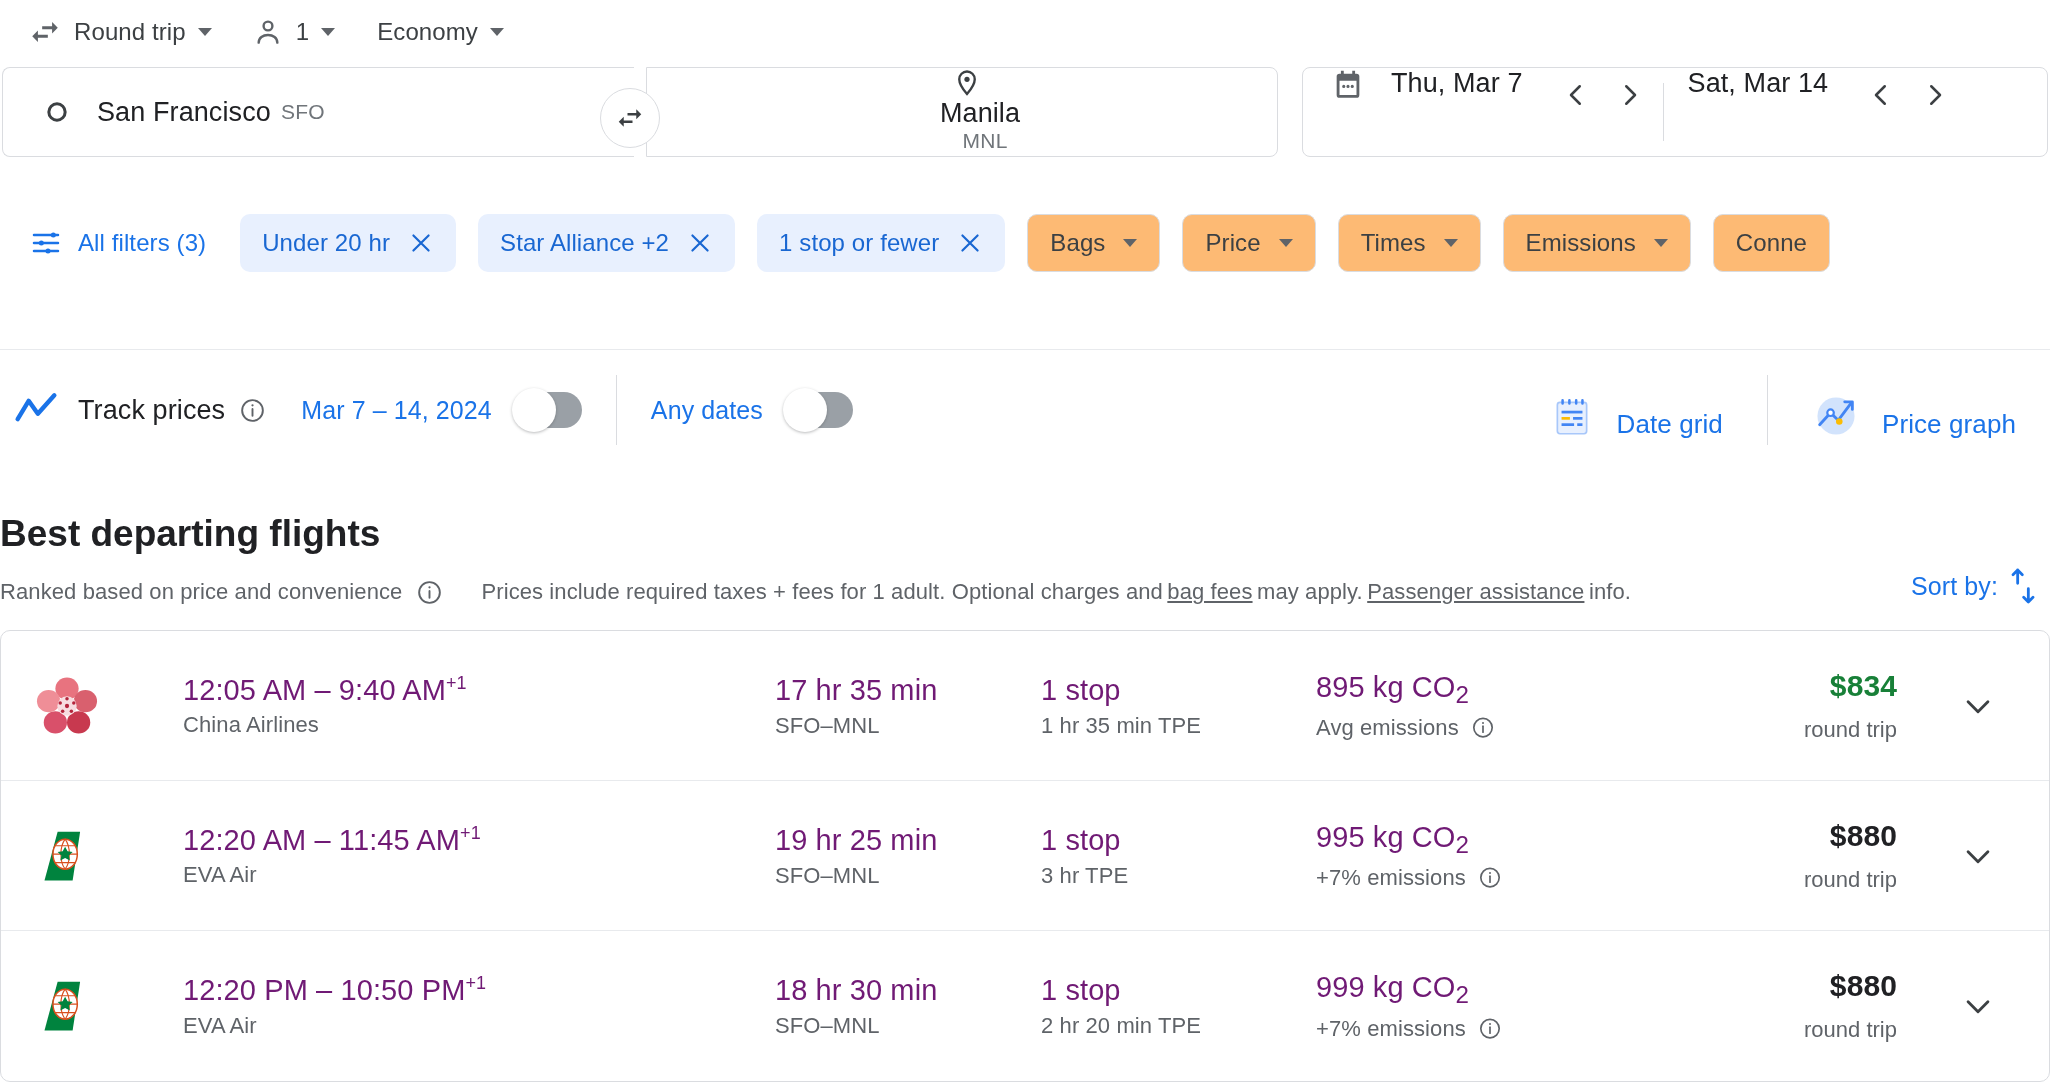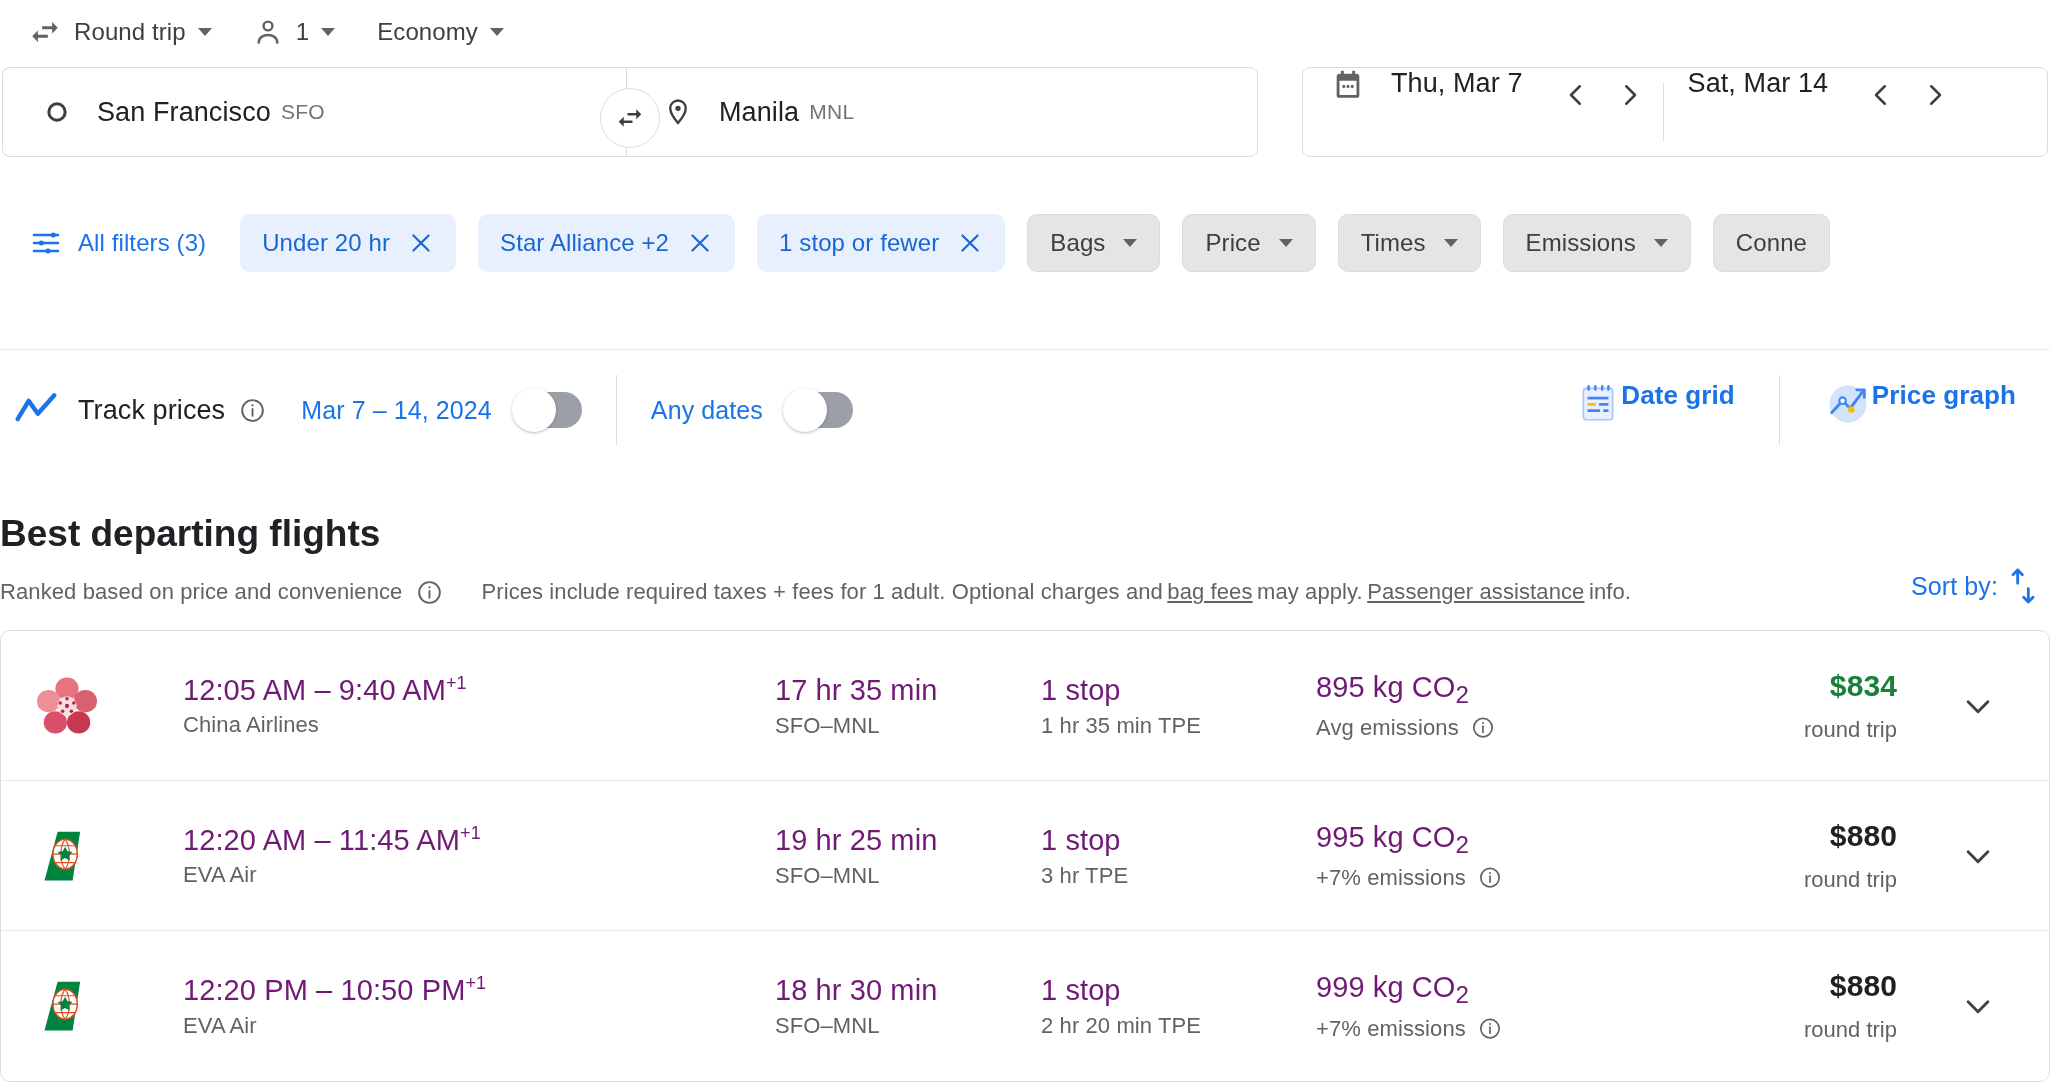--- a/index.html
+++ b/index.html
@@ -27,21 +27,21 @@
   .caret { width:0;height:0;border-left:7px solid transparent;border-right:7px solid transparent;border-top:8px solid #5f6368; }
   .icn { display:inline-flex; align-items:center; justify-content:center; }
 
   
   .search-row { position:absolute; left:0; top:67px; height:90px; width:2050px; }
   .field {
     position:absolute; top:0; height:90px; border:1px solid #dadce0;
     background:#fff; display:flex; align-items:center;
   }
   .field.origin { left:2px; width:632px; border-radius:8px 0 0 8px; border-right:none; padding-left:40px; }
-  .field.dest   { left:626px; width:632px; border-radius:0 8px 8px 0; padding-left:36px; }
+  .field.dest   { left:646px; width:632px; border-radius:0 8px 8px 0; padding-left:36px;flex-direction:column; }
   .field-text { font-size:27px; color:#202124; letter-spacing:0.1px; }
   .field-code { font-size:21px; color:#70757a; margin-left:10px; letter-spacing:0.3px; }
   .loc-icn { margin-right:26px; display:flex; align-items:center; }
 
   .swapbtn {
     position:absolute; left:600px; top:21px; width:60px; height:60px;
     border-radius:50%; border:1px solid #dadce0; background:#fff;
     display:flex; align-items:center; justify-content:center; cursor:pointer; z-index:5;
   }
 
@@ -58,37 +58,37 @@
 
   
   .filters-row { position:absolute; left:0; top:208px; width:2050px; height:70px; display:flex; align-items:center; padding-left:18px; }
   .allfilters { display:flex; align-items:center; gap:16px; cursor:pointer; padding:0 12px; height:56px; border-radius:6px; }
   .allfilters-label { color:#1a73e8; font-size:24px; letter-spacing:0.1px; }
   .chip {
     height:58px; border-radius:10px; display:flex; align-items:center;
     padding:0 22px; margin-left:22px; cursor:pointer; white-space:nowrap;
   }
   .chip.active { background:#e8f0fe; color:#1967d2; }
-  .chip.plain { background:#e5e5e5; border:1px solid #dadce0; color:#3c4043; }
+  .chip.plain { background:#fdba74; border:1px solid #dadce0; color:#3c4043; }
   .chip-label { font-size:24px; letter-spacing:0.1px; }
   .chip .xbtn { margin-left:18px; display:flex; align-items:center; }
   .chip .dcaret { margin-left:18px; width:0;height:0;border-left:7px solid transparent;border-right:7px solid transparent;border-top:8px solid #5f6368; }
 
   .hairline { position:absolute; left:0; top:349px; width:2050px; height:1px; background:#e8eaed; }
 
   
   .track-row { position:absolute; left:0; top:370px; width:2050px; height:80px; display:flex; align-items:center; padding-left:14px; }
   .track-title { font-size:27px; color:#202124; margin-left:20px; letter-spacing:0.1px; }
   .info-ico { margin-left:14px; display:flex; align-items:center; cursor:pointer; }
   .link-blue { color:#1a73e8; font-size:25px; letter-spacing:0.1px; cursor:pointer; }
   .toggle { width:68px; height:36px; border-radius:18px; background:#9aa0a6; position:relative; margin-left:22px; cursor:pointer; }
   .toggle .knob { position:absolute; left:-2px; top:-4px; width:44px; height:44px; border-radius:50%; background:#fff; box-shadow:0 1px 3px rgba(60,64,67,.35); }
   .sep-v { width:1px; height:70px; background:#dadce0; margin:0 34px; }
   .right-tools { position:absolute; right:18px; top:0; height:80px; display:flex; align-items:center; }
-  .tool { display:flex; align-items:flex-start; cursor:pointer; padding:0 16px; height:60px; border-radius:8px;font-weight:bold; }
+  .tool { display:flex; align-items:flex-end; gap:22px; cursor:pointer; padding:0 16px; height:60px; border-radius:8px; }
   .tool-label { color:#1a73e8; font-size:26px; letter-spacing:0.1px; }
 
   
   .bdf-title { position:absolute; left:0; top:513px; font-size:37px; font-weight:bold; color:#202124; letter-spacing:0px; }
   .bdf-sub { position:absolute; left:0; top:575px; width:2050px; height:34px; display:flex; align-items:center; }
   .sub-muted { font-size:22px; color:#5f6368; letter-spacing:0.1px; }
   .sub-muted.u { text-decoration:underline; cursor:pointer; }
   .gapsm { display:inline-block; width:38px; }
   .sortby { position:absolute; right:10px; top:566px; display:flex; align-items:center; gap:8px; cursor:pointer; }
   .sortby-label { color:#1a73e8; font-size:25px; letter-spacing:0.1px; }

